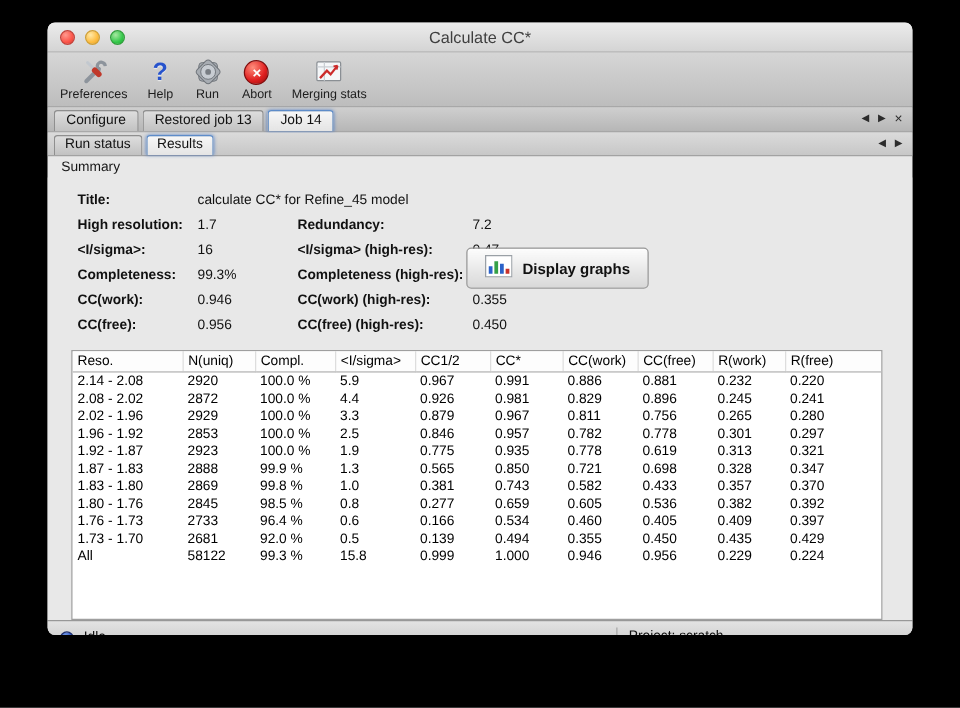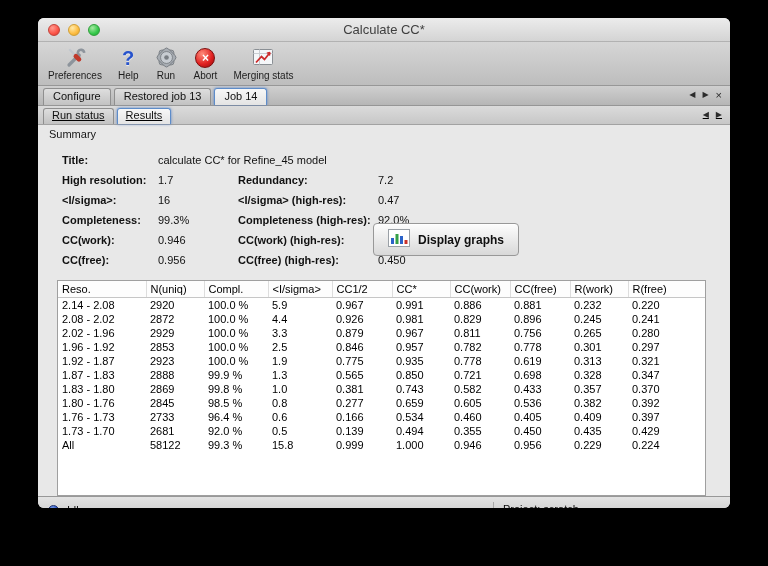--- a/index.html
+++ b/index.html
@@ -27,21 +27,21 @@
   .tlabel { font-size:10px; color:#1d1d1d; line-height:11px;text-align:center; }
   .help-q { font-size:20px; font-weight:bold; color:#2753cc; text-shadow:0 1px 1px rgba(255,255,255,.7); line-height:22px; }
   .abort-ball { width:20px; height:20px; border-radius:50%;
                 background:radial-gradient(circle at 35% 28%, #ff8d7c, #e02020 58%, #8f0c0c);
                 border:1px solid #7d0e0e; color:#fff; font-weight:bold; font-size:12px;
                 display:flex; align-items:center; justify-content:center; }
 
   
   .tabbar { display:flex; padding:2px 5px 0; gap:3px; }
   .tabbar.jobs    { flex:0 0 20px; background:linear-gradient(#cfcfcf,#b6b6b6); border-bottom:1px solid #969696; }
-  .tabbar.results { flex:0 0 18px; background:linear-gradient(#dbdbdb,#c7c7c7); border-bottom:1px solid #a2a2a2;text-decoration:underline; }
+  .tabbar.results { flex:0 0 18px; background:linear-gradient(#dbdbdb,#c7c7c7); border-bottom:1px solid #a2a2a2; }
   .tab { font-size:11px; color:#111; padding:1px 9px 2px; line-height:13px; white-space:nowrap;
          border:1px solid #8f8f8f; border-bottom:none; border-radius:3px 3px 0 0;
          background:linear-gradient(#dedede,#c2c2c2); cursor:default; }
   .tabbar.results .tab { padding:0 8px 2px; }
   .tab.active { background:linear-gradient(#f7f7f7,#e4e4e4); border-color:#5d8cc9;
                 box-shadow:0 0 3px rgba(70,120,200,.85); }
   .tab-nav { margin-left:auto; display:flex; align-items:center; gap:7px; padding:0 3px 3px; }
   .nav-btn { font-size:8px; color:#2c2c2c; line-height:10px; cursor:default; }
   .nav-btn.close { font-size:11px; line-height:10px; }
 
@@ -50,21 +50,21 @@
 
   
   .content { flex:1; position:relative; background:#e8e8e8; padding-top:4px; }
   .summary { padding:4px 0 4px; }
   .srow { display:grid; grid-template-columns:96px 80px 140px 1fr; padding-left:24px;
           height:20px; align-items:center; font-size:11px; color:#111; }
   .srow.title-row { grid-template-columns:96px 1fr; }
   .slabel { font-weight:bold; white-space:nowrap; }
   .svalue { white-space:nowrap; }
 
-  .display-graphs { position:absolute; top:81px; left:335px; height:33px;
+  .display-graphs { position:absolute; top:56px; left:335px; height:33px;
                     display:flex; align-items:center; gap:8px; padding:0 14px;
                     border:1px solid #989898; border-radius:4px;
                     background:linear-gradient(#fdfdfd,#d8d8d8);
                     font-family:"Liberation Sans", sans-serif; font-size:12px; font-weight:bold; color:#101010;
                     box-shadow:inset 0 1px 0 rgba(255,255,255,.7); cursor:default; }
 
   
   .table-wrap { margin:6px 24px 0 19px; background:#fff; border:1px solid #9f9f9f; height:216px; overflow:hidden; }
   table { width:100%; border-collapse:collapse; table-layout:fixed; font-size:11px; color:#000; }
   th { font-weight:normal; text-align:left; padding:1px 4px; height:16px; white-space:nowrap; overflow:hidden;

